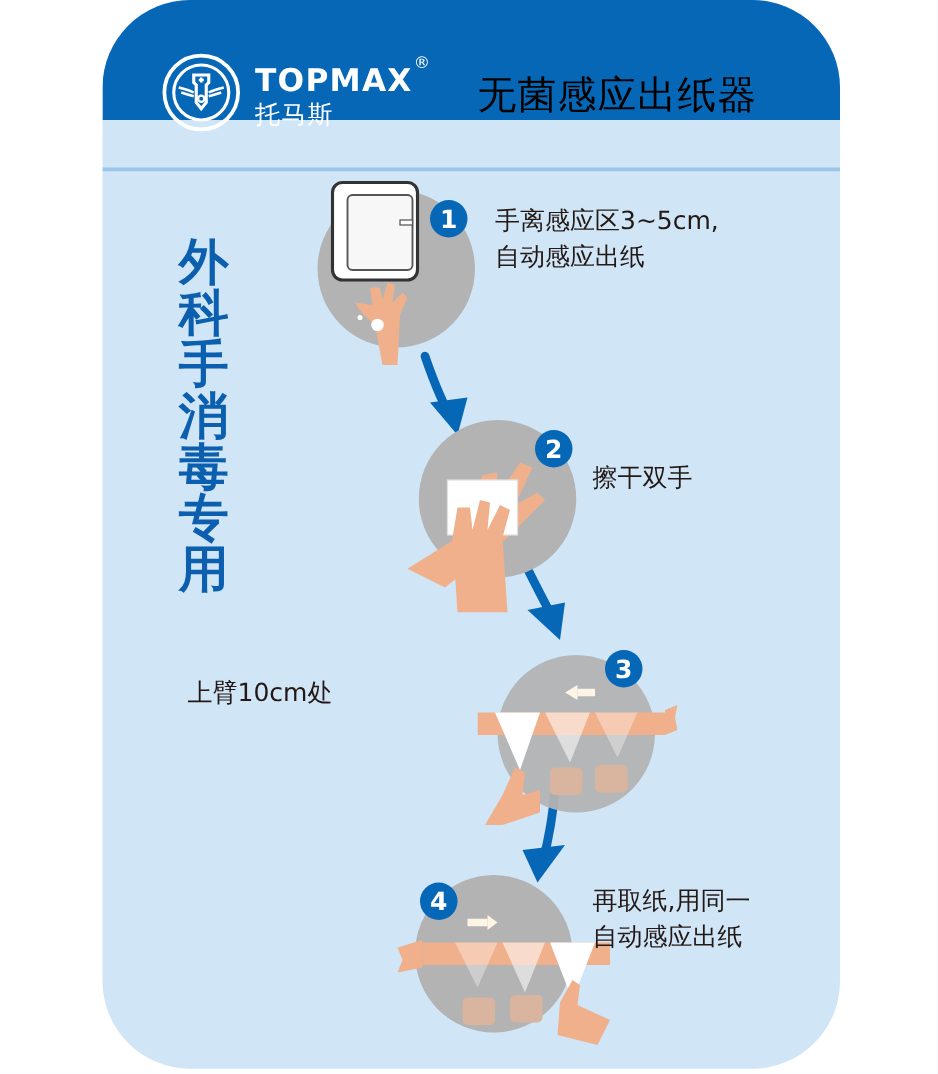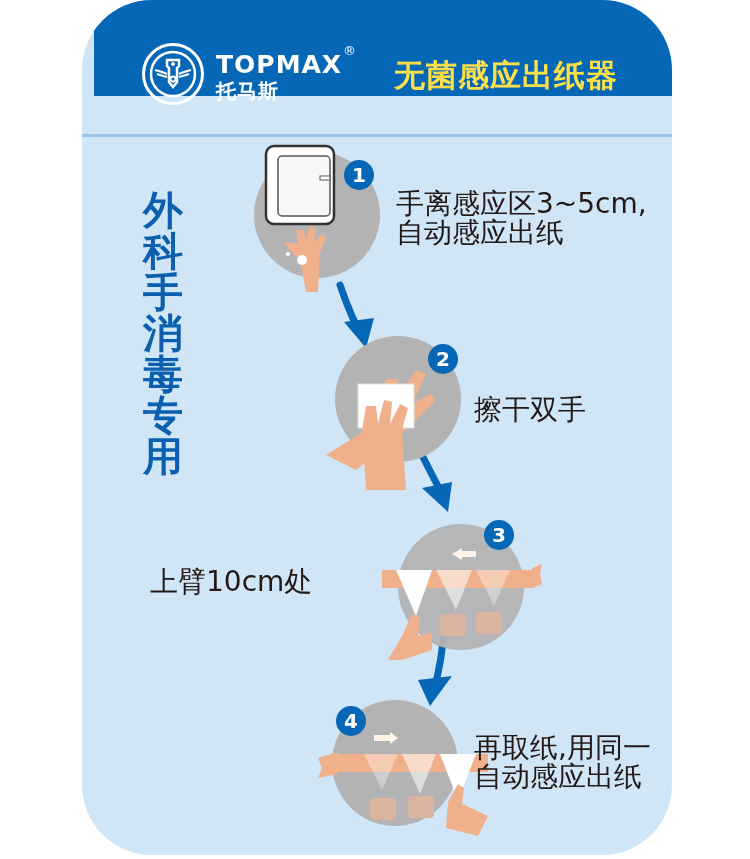--- a/index.html
+++ b/index.html
@@ -1,30 +1,30 @@
 <!DOCTYPE html>
 <html><head>
 <meta charset="utf-8">
 <style>
   html,body{margin:0;padding:0;background:#ffffff;}
   body{width:750px;height:859px;position:relative;overflow:hidden;font-family:"DejaVu Sans","Liberation Sans",sans-serif;}
   .card{position:absolute;left:82px;top:0;width:590px;height:855px;background:#d0e6f7;border-radius:70px 70px 70px 70px;overflow:hidden;}
-  .header{position:absolute;left:12px;top:0;width:590px;height:96px;background:#0567b6;}
+  .header{position:absolute;left:0;top:0;width:590px;height:96px;background:#0567b6;}
   .header-line{position:absolute;left:0;top:134px;width:590px;height:3px;background:#9bc6ea;}
   .logo-ring{position:absolute;left:48px;top:43px;width:62px;height:62px;border-radius:50%;border:3px solid #fff;box-sizing:border-box;}
   .logo-ring svg{position:absolute;left:0;top:0;}
   .brand-en{position:absolute;left:122px;top:50px;color:#fff;font-size:25px;font-weight:bold;letter-spacing:1px;font-family:"DejaVu Sans",sans-serif;}
   .brand-reg{position:absolute;left:249px;top:43px;color:#fff;font-size:13px;}
-  .brand-cn{position:absolute;left:122px;top:78px;color:#fff;font-size:20px;font-weight:bold;letter-spacing:1px;}
-  .title{position:absolute;left:300px;top:55px;color:#fde047;font-size:31px;font-weight:bold;letter-spacing:1px;}
+  .brand-cn{position:absolute;left:122px;top:78px;color:#fff;font-size:20px;font-weight:normal;letter-spacing:1px;}
+  .title{position:absolute;left:300px;top:55px;color:#000000;font-size:31px;font-weight:normal;letter-spacing:1px;}
   .vert{position:absolute;left:56px;top:190px;width:50px;color:#0b5fae;font-size:40px;font-weight:bold;line-height:41px;text-align:center;}
   .vert span{display:block;}
   .circle{position:absolute;border-radius:50%;background:#b3b3b3;}
   .badge{position:absolute;width:30px;height:30px;border-radius:50%;background:#0567b6;color:#fff;font-size:20px;font-weight:bold;text-align:center;line-height:30px;}
-  .step-text{position:absolute;color:#231815;font-size:28px;line-height:29px;margin-top:27px;}
+  .step-text{position:absolute;color:#231815;font-size:20px;line-height:29px;}
   .flow{position:absolute;left:0;top:0;}
 </style>
 </head>
 <body>
 
 <div class="card">
   <div class="header">
     <div class="logo-ring">
       <svg width="56" height="56" viewBox="0 0 56 56">
         <circle cx="28" cy="28" r="22" fill="none" stroke="#fff" stroke-width="2.5"></circle>

